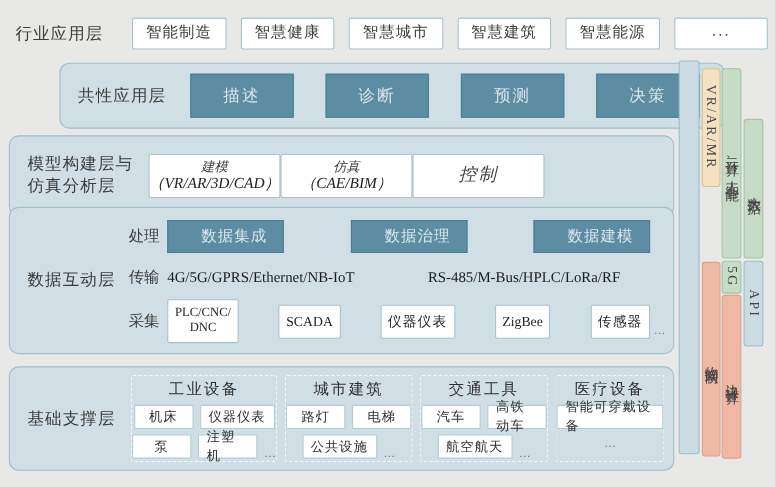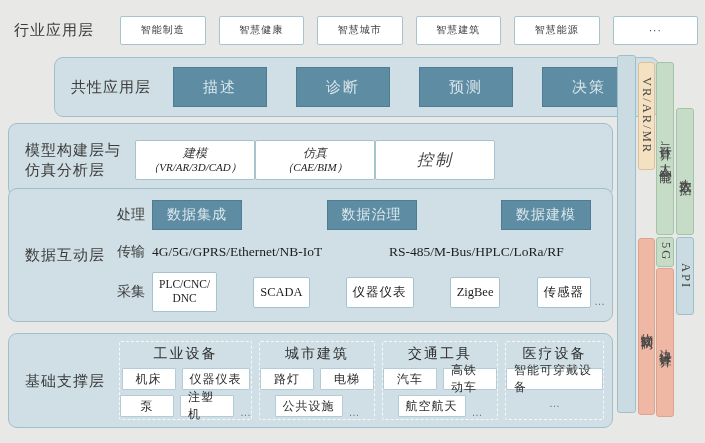--- a/index.html
+++ b/index.html
@@ -4,53 +4,53 @@
 <style>
   html,body{margin:0;padding:0;background:#d6d6d6;font-family:"Liberation Sans",sans-serif;}
   #stage{position:relative;width:705px;height:443px;background:#e8e9e7;overflow:hidden;margin:0 auto;}
   .serif{font-family:"Liberation Serif",serif;}
 
   
   .row1{position:absolute;left:14px;top:15px;width:684px;height:30px;display:flex;align-items:center;}
   .row1-label{width:106px;font-size:15px;color:#3c3c3c;letter-spacing:1px;}
   .row1-boxes{flex:1;display:flex;gap:13px;}
   .wbox{flex:1;height:27px;background:#ffffff;border:1.5px solid #a6c3ce;border-radius:2px;
-        display:flex;align-items:center;justify-content:center;font-size:10px;color:#3c3c3c;letter-spacing:1px;}
+        display:flex;align-items:center;justify-content:center;font-size:14px;color:#3c3c3c;letter-spacing:1px;}
 
   
   .panel{position:absolute;left:8px;width:605px;background:#cfdfe5;border:1.5px solid #9fc0cb;
          border-radius:9px;box-sizing:border-box;}
   .layer-label{font-size:15px;color:#3c3c3c;letter-spacing:1px;}
 
   
   #panel-common{top:57px;height:60px;display:flex;align-items:center;margin-left:46px;}
   #panel-common .layer-label{margin-left:16px;width:96px;}
   .tbtn-row{display:flex;justify-content:space-between;width:463px;margin-left:6px;}
   .tbtn{width:92px;height:38px;background:#5e8ca3;border:1px solid #4d7d95;color:#d9e7ec;
         display:flex;align-items:center;justify-content:center;font-size:15px;letter-spacing:2px;}
 
   
   #panel-model{top:123px;height:74px;display:flex;align-items:center;}
   #panel-model .layer-label{margin-left:16px;width:96px;line-height:1.35;}
   .mbox-row{display:flex;justify-content:flex-start;width:455px;margin-left:14px;font-style:italic;}
   .mbox{width:118px;height:38px;background:#ffffff;border:1.5px solid #a6c3ce;border-radius:2px;
         display:flex;flex-direction:column;align-items:center;justify-content:center;line-height:1.25;}
   .mbox .t{font-size:12px;color:#3c3c3c;}
-  .mbox .s{font-size:11px;color:#222;}
+  .mbox .s{font-size:14px;color:#222;}
   .mbox.single .t{font-size:16px;letter-spacing:2px;}
 
   
   #panel-data{top:188px;height:134px;}
   #panel-data .layer-label{position:absolute;left:16px;top:50%;transform:translateY(-50%);}
   .drow{position:absolute;left:108px;width:474px;display:flex;align-items:center;}
   .drow .rlabel{width:35px;font-size:14px;color:#3c3c3c;flex:none;}
   #drow-process{top:12px;height:28px;}
   #drow-process .flexwrap{flex:1;display:flex;justify-content:space-between;}
   .tbtn-sm{width:88px;height:28px;background:#5e8ca3;border:1px solid #4d7d95;color:#d9e7ec;
-           display:flex;align-items:center;justify-content:center;font-size:14px;letter-spacing:1px;}
+           display:flex;align-items:center;justify-content:center;font-size:14px;letter-spacing:1px;padding-left:16px;}
   #drow-transmit{top:52px;height:22px;}
   #drow-transmit .proto{font-size:13.5px;color:#1d1d1d;}
   #drow-transmit .proto.first{width:237px;flex:none;}
   #drow-collect{top:82px;height:42px;}
   #drow-collect .flexwrap{flex:1;display:flex;justify-content:space-between;align-items:center;}
   .cbox{background:#ffffff;border:1.5px solid #a6c3ce;border-radius:2px;height:29px;
         display:flex;flex-direction:column;align-items:center;justify-content:center;
         font-size:12.5px;color:#1d1d1d;padding:0 6px;}
   .cbox.two{height:38px;line-height:1.2;font-size:11.5px;}
   .cbox.cjk{font-family:"Liberation Sans",sans-serif;letter-spacing:1px;}

